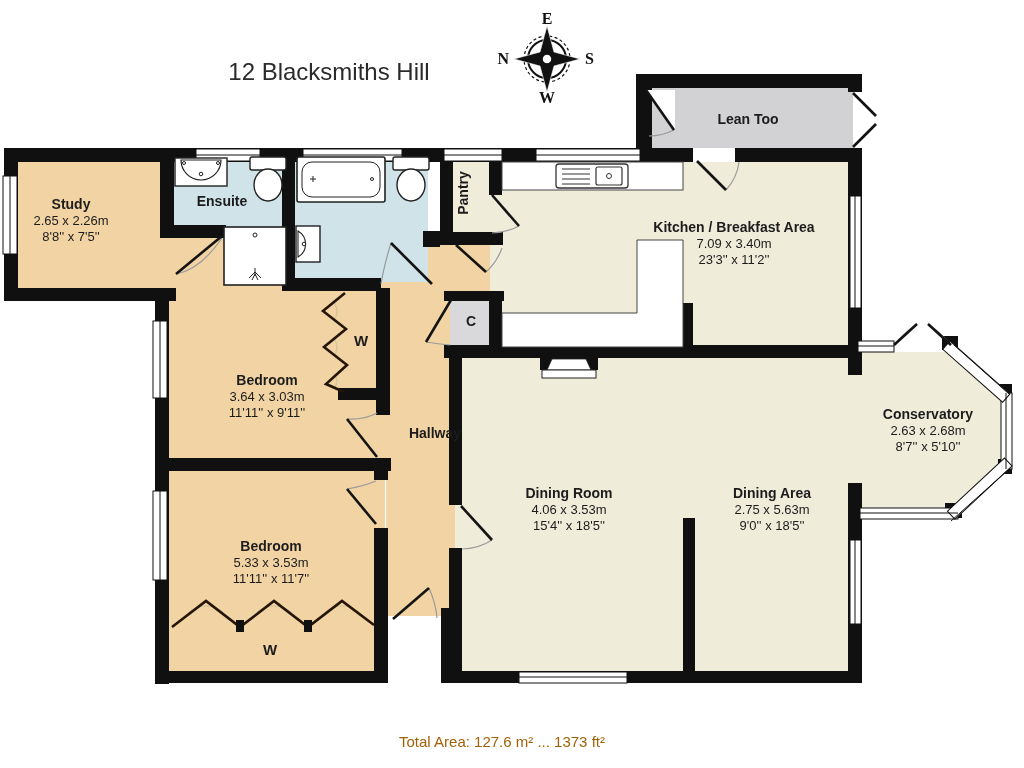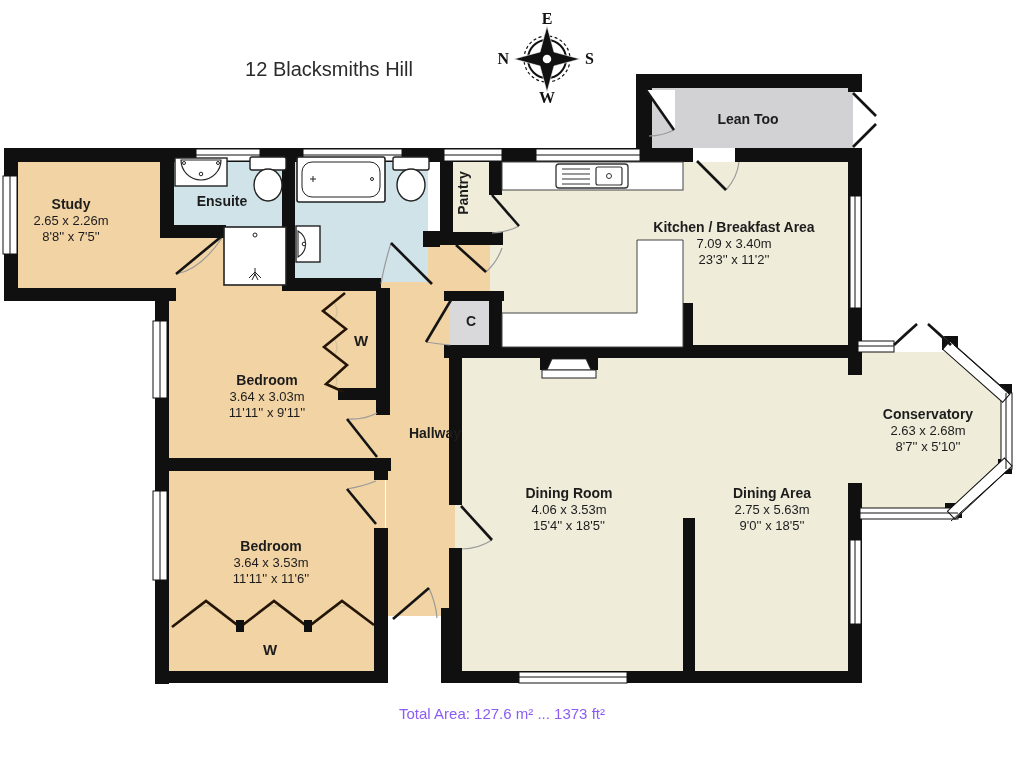--- a/index.html
+++ b/index.html
@@ -6,23 +6,23 @@
   #canvas{position:relative;width:1024px;height:768px;background:#ffffff;overflow:hidden;
           font-family:"Liberation Sans",sans-serif;}
   #plan-svg{position:absolute;left:0;top:0;}
   .lbl{position:absolute;transform:translate(-50%,-50%);text-align:center;color:#1c1c1c;
        line-height:1.22;white-space:nowrap;}
   .lbl .nm{display:block;font-weight:bold;font-size:14px;}
   .lbl .dim{display:block;font-size:13px;}
   .lbl.rot{transform:translate(-50%,-50%) rotate(-90deg);}
   .lbl.small .nm{font-size:15px;}
   #title{position:absolute;left:224px;top:58px;width:210px;text-align:center;
-         font-size:20px;color:#2b2b2b;}
-  #footer{position:absolute;left:337px;top:705px;width:330px;text-align:center;
-          font-size:15px;color:#8b5cf6;}
+         font-size:24px;color:#2b2b2b;}
+  #footer{position:absolute;left:337px;top:733px;width:330px;text-align:center;
+          font-size:15px;color:#a16207;}
   .compass-letter{font-family:"Liberation Serif",serif;font-weight:bold;font-size:16px;fill:#111;}
 </style>
 </head>
 <body>
 
 <div id="canvas">
 
   <div id="title">12 Blacksmiths Hill</div>
 
   <svg id="plan-svg" width="1024" height="768" viewBox="0 0 1024 768">
@@ -268,22 +268,22 @@
   <div class="lbl" style="left:748px;top:120px">
     <span class="nm">Lean Too</span>
   </div>
   <div class="lbl" style="left:267px;top:396px">
     <span class="nm">Bedroom</span>
     <span class="dim">3.64 x 3.03m</span>
     <span class="dim">11'11'' x 9'11''</span>
   </div>
   <div class="lbl" style="left:271px;top:562px">
     <span class="nm">Bedroom</span>
-    <span class="dim">3.64 x 3.53m</span>
-    <span class="dim">11'11'' x 11'6''</span>
+    <span class="dim">5.33 x 3.53m</span>
+    <span class="dim">11'11'' x 11'7''</span>
   </div>
   <div class="lbl" style="left:435px;top:434px">
     <span class="nm">Hallway</span>
   </div>
   <div class="lbl" style="left:569px;top:509px">
     <span class="nm">Dining Room</span>
     <span class="dim">4.06 x 3.53m</span>
     <span class="dim">15'4'' x 18'5''</span>
   </div>
   <div class="lbl" style="left:772px;top:509px">

